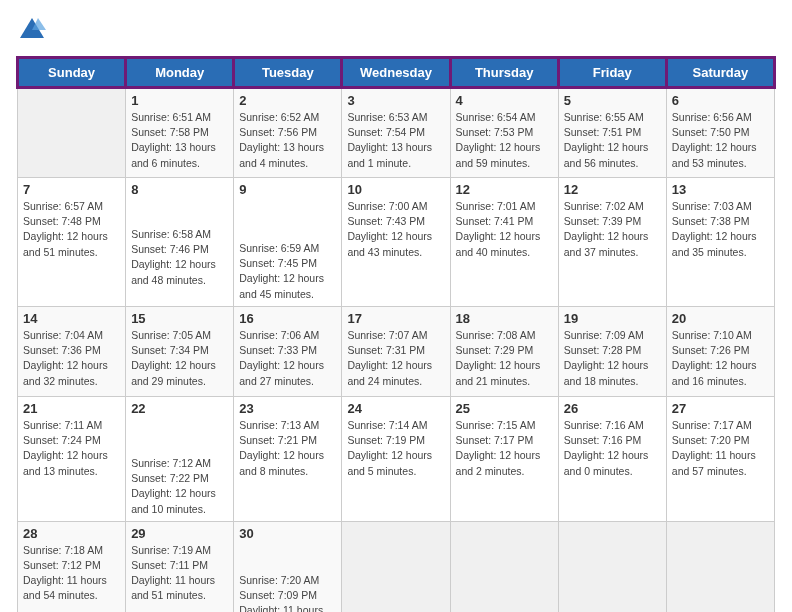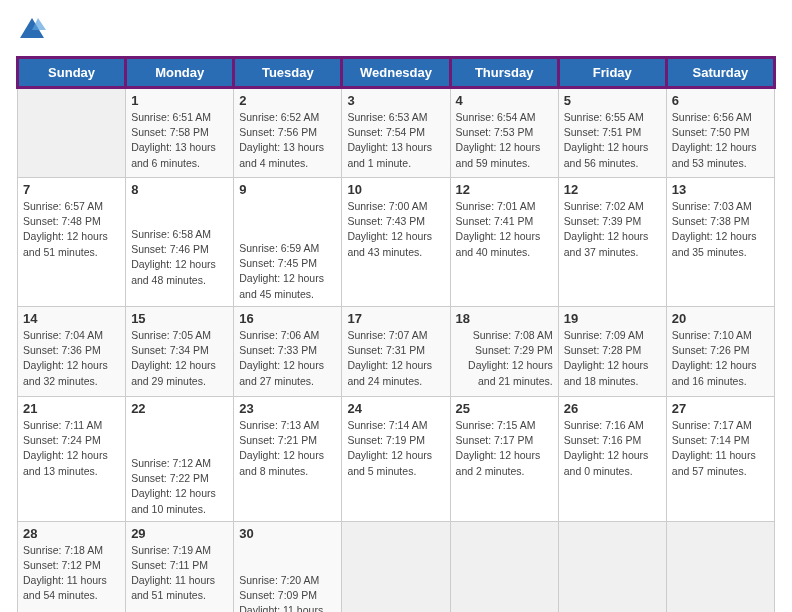--- a/index.html
+++ b/index.html
@@ -247,21 +247,21 @@
         </td>
         <td>
           <span class="day-num">17</span>
           <div class="day-info" style="white-space: pre-line;">Sunrise: 7:07 AM
 Sunset: 7:31 PM
 Daylight: 12 hours
 and 24 minutes.</div>
         </td>
         <td>
           <span class="day-num">18</span>
-          <div class="day-info" style="white-space: pre-line; text-align: right;">Sunrise: 7:08 AM
+          <div class="day-info" style="white-space: pre-line;">Sunrise: 7:08 AM
 Sunset: 7:29 PM
 Daylight: 12 hours
 and 21 minutes.</div>
         </td>
         <td>
           <span class="day-num">19</span>
           <div class="day-info" style="white-space: pre-line;">Sunrise: 7:09 AM
 Sunset: 7:28 PM
 Daylight: 12 hours
 and 18 minutes.</div>
@@ -313,21 +313,21 @@
         <td>
           <span class="day-num">26</span>
           <div class="day-info" style="white-space: pre-line;">Sunrise: 7:16 AM
 Sunset: 7:16 PM
 Daylight: 12 hours
 and 0 minutes.</div>
         </td>
         <td>
           <span class="day-num">27</span>
           <div class="day-info" style="white-space: pre-line;">Sunrise: 7:17 AM
-Sunset: 7:14 PM
+Sunset: 7:20 PM
 Daylight: 11 hours
 and 57 minutes.</div>
         </td>
       </tr>
       <tr>
         <td>
           <span class="day-num">28</span>
           <div class="day-info" style="white-space: pre-line;">Sunrise: 7:18 AM
 Sunset: 7:12 PM
 Daylight: 11 hours

